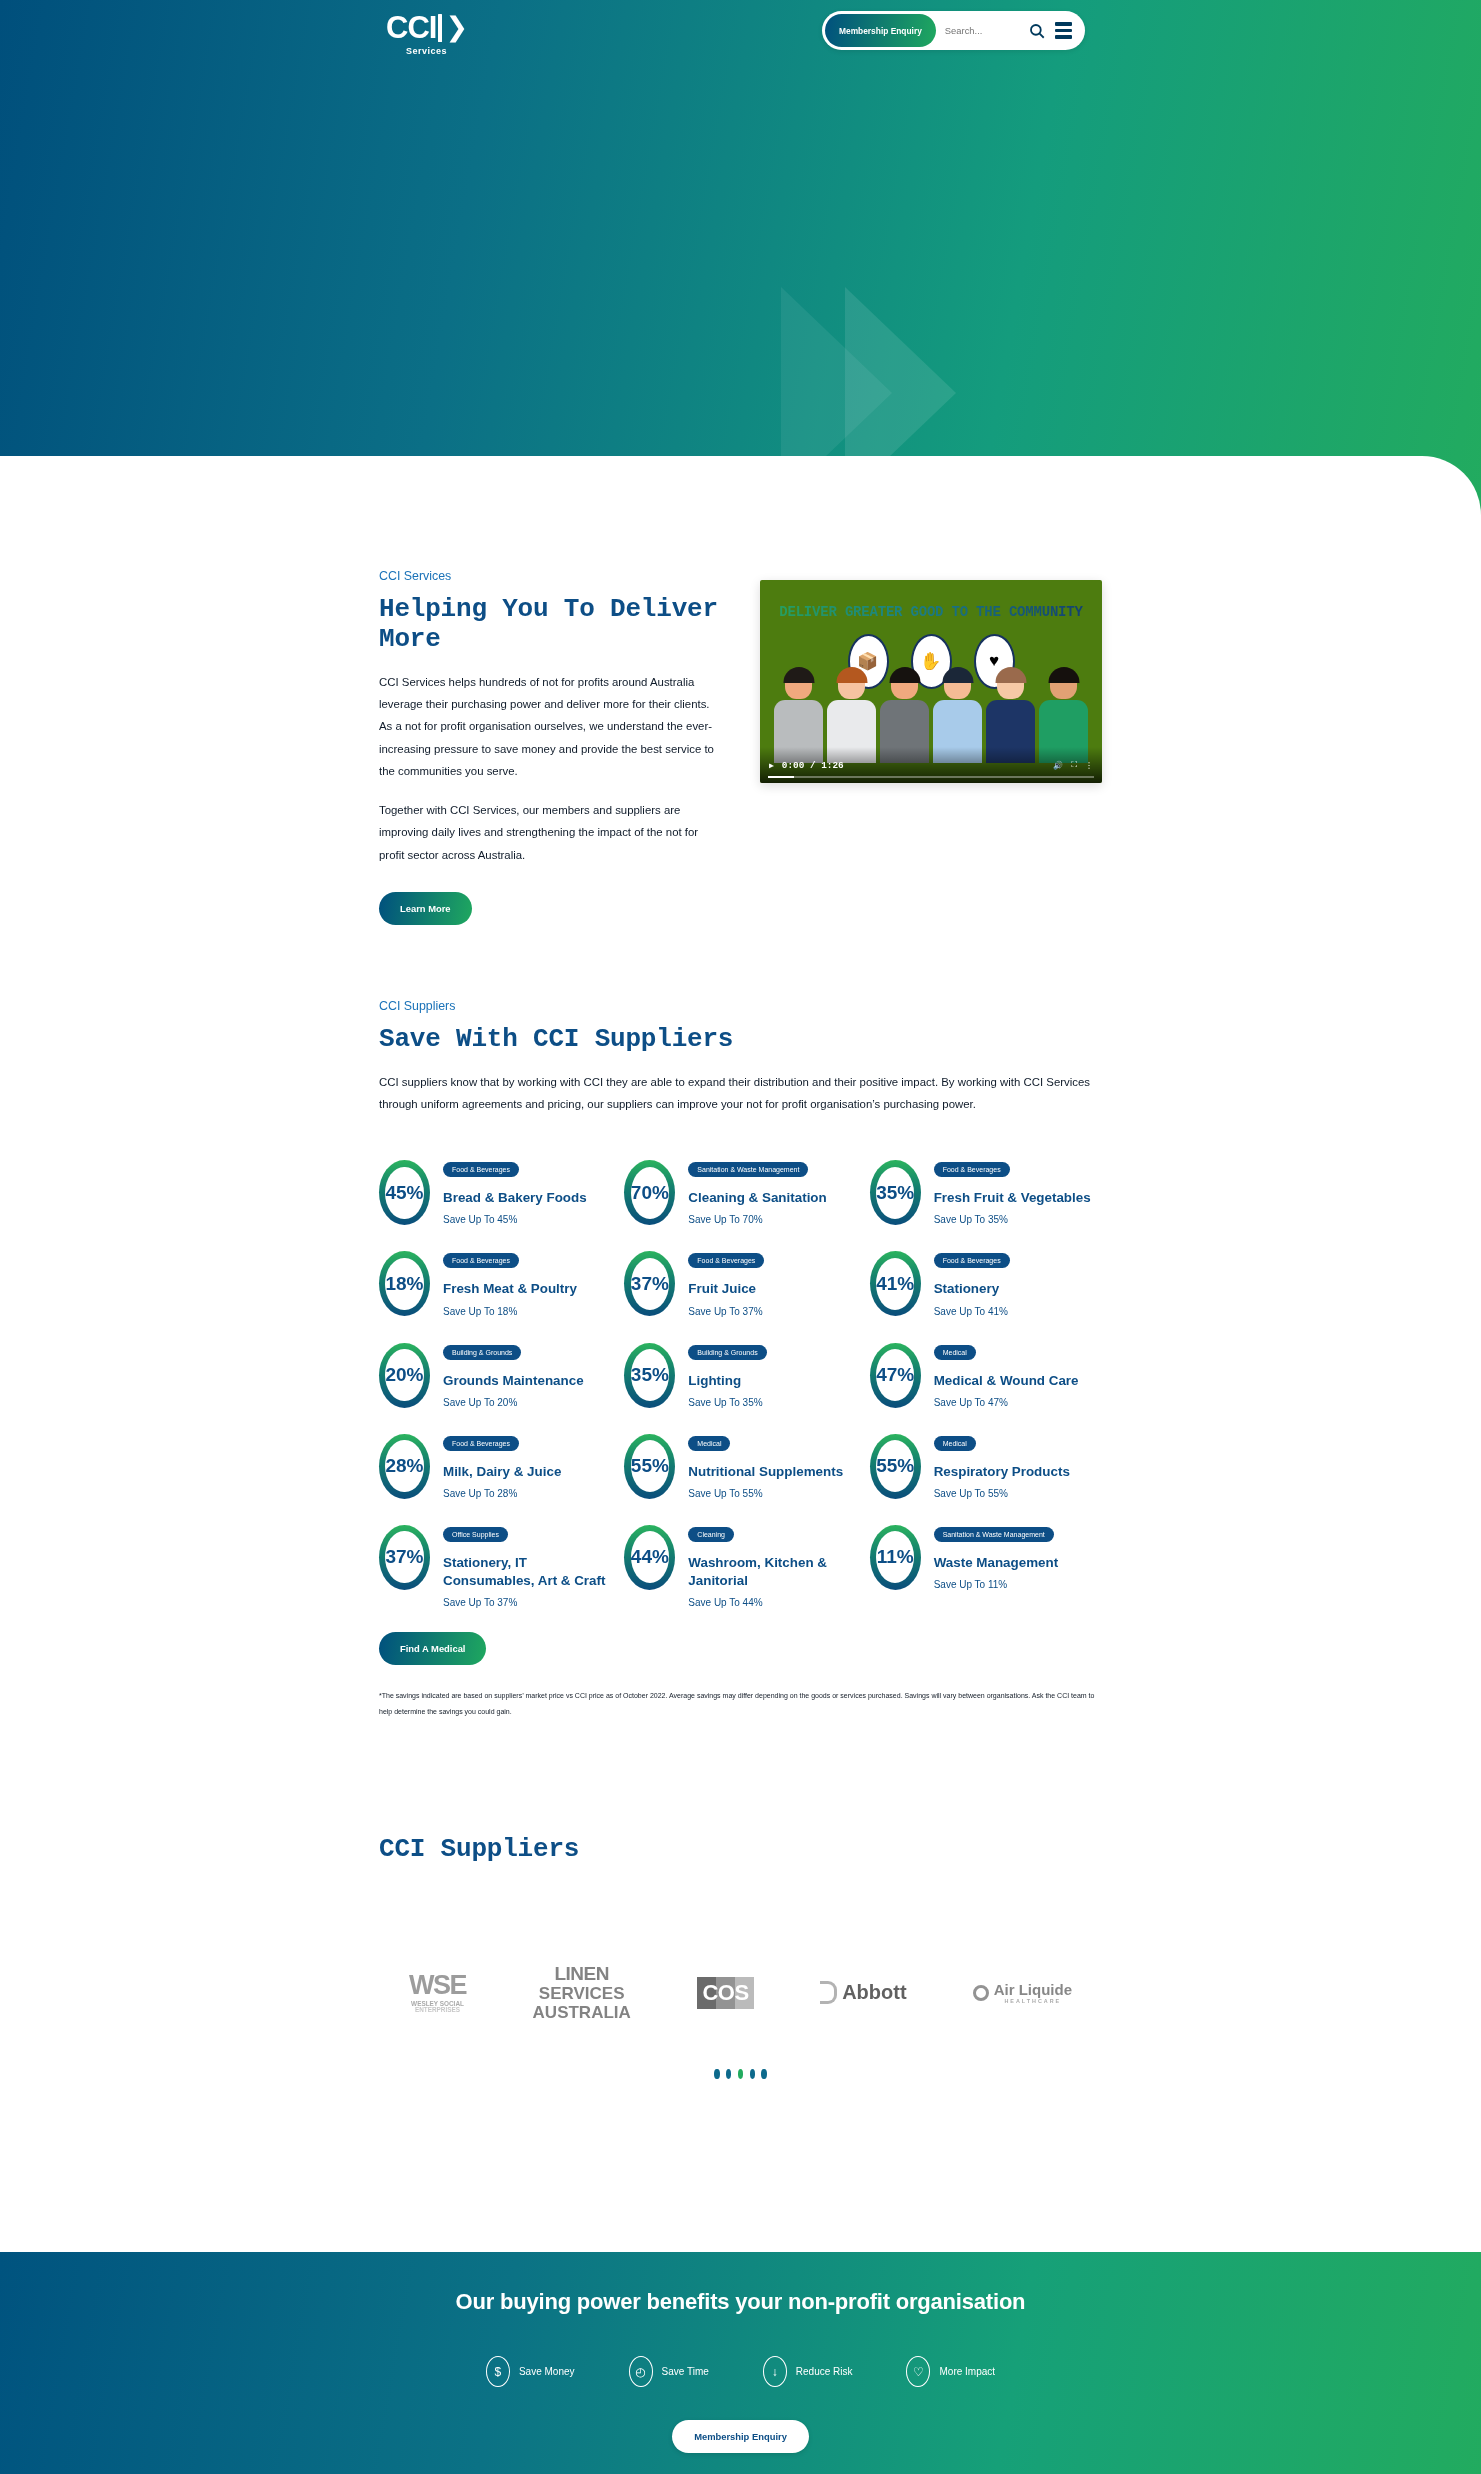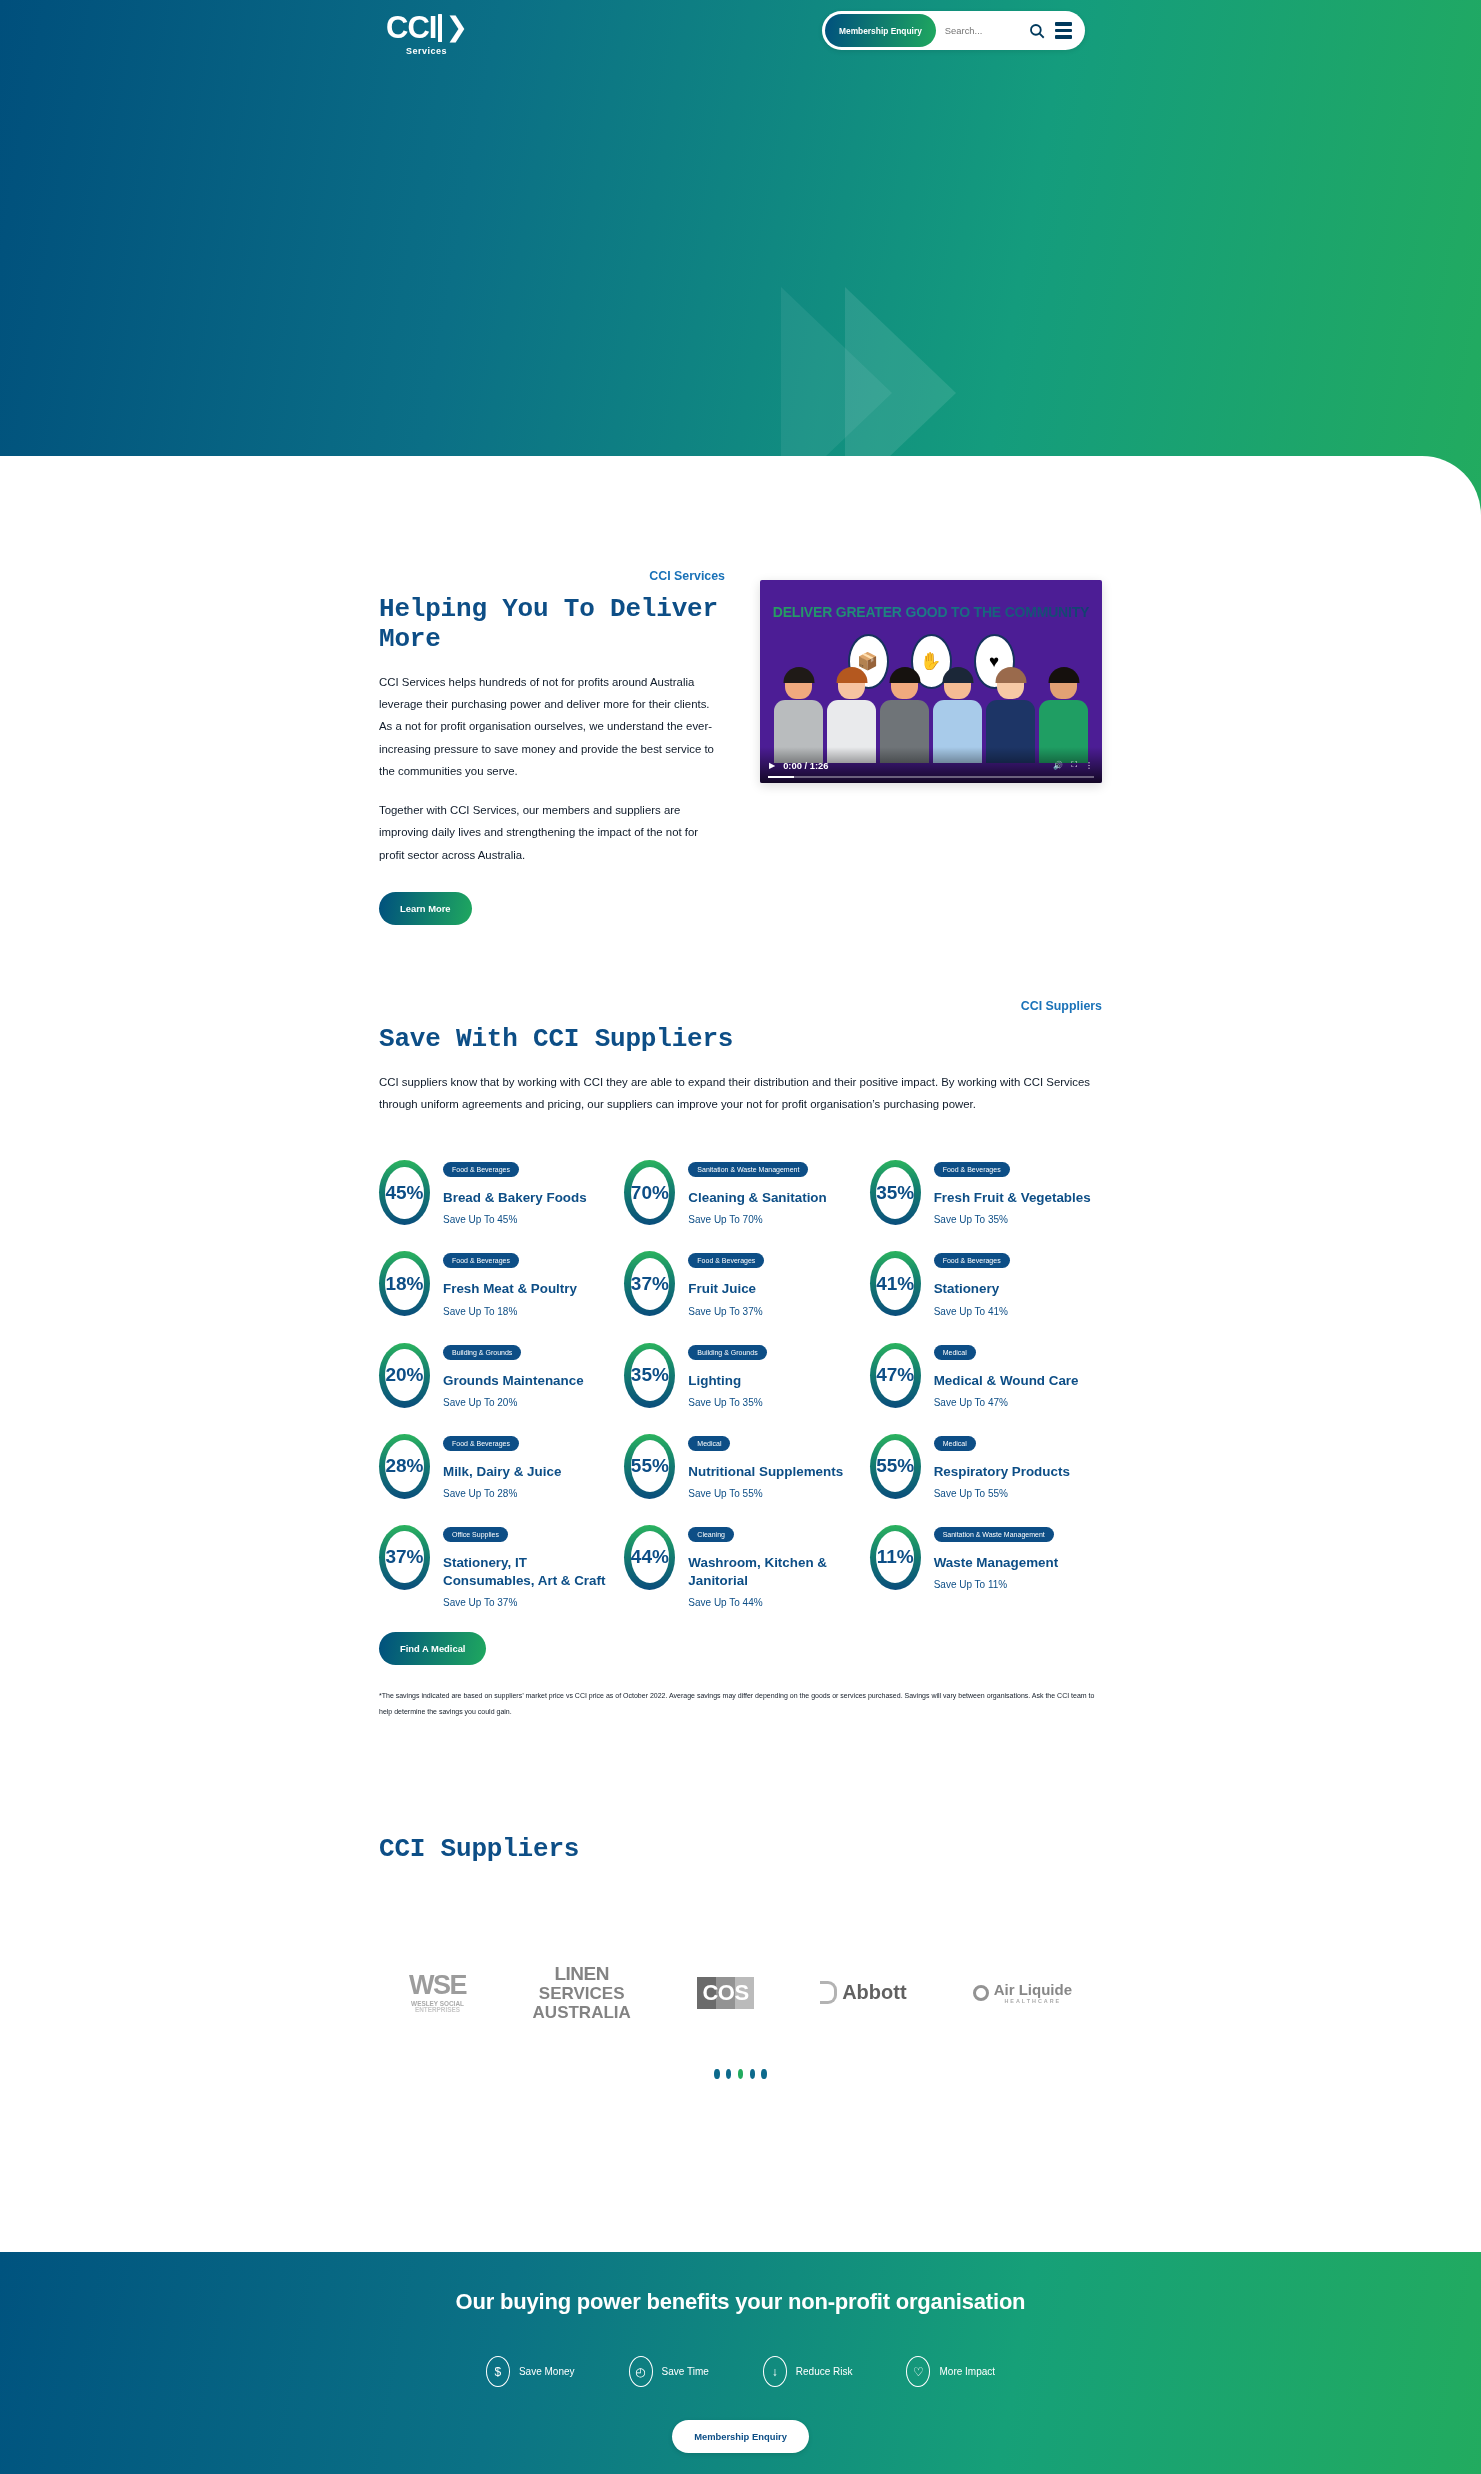--- a/index.html
+++ b/index.html
@@ -91,40 +91,40 @@
   }
   .feat-label { color:#fff; font-size:12px; font-weight:500; }
 
   .hero-curve {
     position:absolute; left:0; right:0; bottom:0; height:59px;
     background:#fff; border-top-left-radius:0; border-top-right-radius:69px;
   }
 
   
   .wrap { width:723px; margin:0 auto; }
-  .eyebrow { color:#1a72b8; font-size:12.4px; font-weight:700; margin-bottom:11px;text-align:right; }
+  .eyebrow { color:#1a72b8; font-size:12.4px; font-weight:400; margin-bottom:11px; }
   .h2 { color:#0d4e86; font-size:26px; font-weight:800; letter-spacing:-0.2px;font-family:Liberation Mono, monospace; }
   .para { color:#0f1b2a; font-size:11.4px; line-height:1.95; margin-top:17px; }
 
   .deliver { padding:54px 0 0 0; display:flex; gap:35px; align-items:flex-start; }
   .deliver-left { width:346px; }
   .btn-grad {
     display:inline-block; margin-top:26px;
     background:linear-gradient(100deg,#00507e,#1fa85f);
     color:#fff; border:none; border-radius:17px;
     font-size:9.4px; font-weight:600; padding:11px 21px; cursor:pointer;
     font-family:"Liberation Sans", sans-serif;
   }
 
   
   .video {
     width:342px; height:203px; position:relative;
-    background:#4c1d95; border-radius:2px; overflow:hidden;
+    background:#4d7c0f; border-radius:2px; overflow:hidden;
     box-shadow:0 3px 11px rgba(0,0,0,0.14);
-    flex:none; margin-top:11px;
+    flex:none; margin-top:11px;font-family:Liberation Mono, monospace;
   }
   .v-title {
     position:absolute; top:24px; left:0; right:0; text-align:center;
     font-size:14px; font-weight:800; letter-spacing:-0.2px;
     background:linear-gradient(90deg,#27a35c 0%,#1b7f86 45%,#123a6e 100%);
     -webkit-background-clip:text; background-clip:text; color:transparent;
   }
   .v-badges { position:absolute; top:54px; left:0; right:0; display:flex; justify-content:center; gap:22px; }
   .v-badge {
     width:41px; height:55px; border:2px solid #17325e; border-radius:50%;

